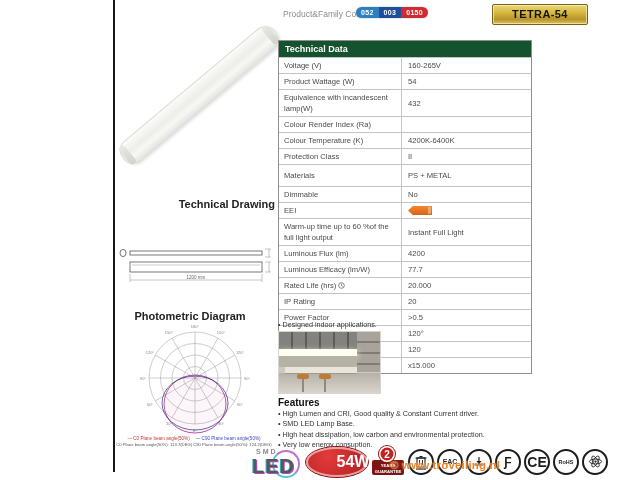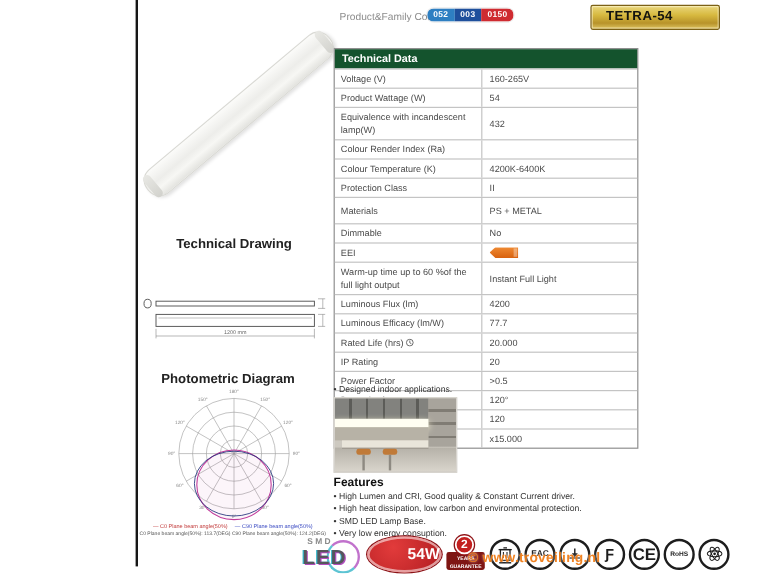--- a/index.html
+++ b/index.html
@@ -28,23 +28,23 @@
   .legend-line{font-size:4.6px;}
   .legend-entry{margin:0 3px;}
   .legend-caption{font-size:4.2px;color:#555;}
 
   
   .hdr-label{position:absolute;left:283px;top:9px;font-size:8.5px;color:#8d8d8d;}
   .codes{position:absolute;left:356px;top:7px;display:flex;border-radius:7px;overflow:hidden;
          box-shadow:0 0 0 1px rgba(0,0,0,.08);}
   .code-seg{color:#fff;font-size:7px;font-weight:bold;padding:2px 5px;letter-spacing:.3px;}
   .family-badge{position:absolute;left:492px;top:4px;width:94px;height:19px;line-height:19px;
-         font-weight:bold;font-size:11px;color:#15150f;letter-spacing:.4px;
+         text-align:center;font-weight:bold;font-size:11px;color:#15150f;letter-spacing:.4px;
          background:linear-gradient(180deg,#e9d67c 0%,#d7b93f 40%,#b8932a 75%,#dcc260 100%);
-         border:1px solid #7c6116;border-radius:2px;box-shadow:inset 0 0 0 1px rgba(255,248,210,.6);padding-left:12px;}
+         border:1px solid #7c6116;border-radius:2px;box-shadow:inset 0 0 0 1px rgba(255,248,210,.6);}
 
   
   .tdata{position:absolute;left:278px;top:40px;width:252px;border:1px solid #8f8f8f;background:#fff;}
   .tdata-head{background:#14532d;color:#fff;font-weight:bold;font-size:9px;padding:3px 6px;}
   .trow{display:flex;border-top:1px solid #c4c4c4;align-items:stretch;}
   .tlabel{flex:0 0 112px;padding:2px 5px;font-size:7.6px;color:#4a4a4a;border-right:1px solid #c4c4c4;
           line-height:1.45;display:flex;align-items:center;gap:2px;flex-wrap:wrap;}
   .tvalue{flex:1;padding:2px 6px;font-size:7.6px;color:#4a4a4a;display:flex;align-items:center;}
   .trow.tall .tlabel,.trow.tall .tvalue{padding-top:5px;padding-bottom:5px;}
   .eei-arrow{display:inline-block;width:24px;height:9px;background:linear-gradient(180deg,#ef8a33,#d8620f);
@@ -72,26 +72,26 @@
          box-shadow:0 1px 0 #9d9890;}
   .k-floor{position:absolute;left:0;bottom:0;width:101px;height:20px;
          background:linear-gradient(180deg,#b5b1a8,#d9d5cc);}
   .k-stool{position:absolute;width:12px;height:5px;background:#c07a38;border-radius:2px;}
   .k-stool:after{content:"";position:absolute;left:5px;top:5px;width:2px;height:13px;background:#8e8a82;}
 
   
   .badge-row{position:absolute;left:250px;top:446px;display:flex;align-items:center;gap:4px;}
   .smd-led{position:relative;width:52px;height:30px;}
   .smd-txt{position:absolute;left:6px;top:1px;font-size:7px;font-weight:bold;color:#8a8a8a;letter-spacing:2px;}
-  .led-txt{position:absolute;left:2px;top:8px;font-size:17px;font-weight:bold;color:#57565c;letter-spacing:1px;
+  .led-txt{position:absolute;left:2px;top:8px;font-size:20px;font-weight:bold;color:#57565c;letter-spacing:1px;
            text-shadow:1px 1px 0 #b24fc0,-1px 0 0 #35b6c9;}
   .swirl{position:absolute;right:2px;top:3px;width:24px;height:24px;border-radius:50%;
            border:2px solid #b24fc0;border-left-color:#35b6c9;border-bottom-color:#35b6c9;opacity:.8;}
   .w54{width:30px;height:30px;border-radius:50%;background:radial-gradient(circle at 35% 30%,#e23b3b,#b01c20);
-       color:#fff;font-weight:bold;font-size:13px;display:flex;align-items:center;justify-content:center;
+       color:#fff;font-weight:bold;font-size:16px;display:flex;align-items:center;justify-content:center;
        box-shadow:inset 0 0 0 2px rgba(255,255,255,.55),0 0 0 1px #8c1418;padding-left:32px;}
   .guarantee{position:relative;width:32px;height:31px;}
   .g-circ{position:absolute;left:7px;top:0;width:16px;height:16px;border-radius:50%;background:#c3201f;
        color:#fff;font-weight:bold;font-size:10px;display:flex;align-items:center;justify-content:center;
        box-shadow:inset 0 0 0 1.5px #fff,0 0 0 1px #8c1418;}
   .g-rib{position:absolute;left:0;top:14px;width:32px;height:15px;background:#7e1513;border-radius:2px;
        color:#fff;font-size:4.2px;font-weight:bold;text-align:center;line-height:1.5;padding-top:3px;box-sizing:border-box;}
   .cbadge{width:26px;height:26px;border-radius:50%;border:2px solid #1d1d1d;background:#fff;box-sizing:border-box;
        display:flex;align-items:center;justify-content:center;font-weight:bold;color:#1d1d1d;}
 
@@ -192,21 +192,21 @@
           <div class="tlabel">Size (cm)</div>
           <div class="tvalue">120</div>
         </div>
         <div class="trow">
           <div class="tlabel">Number of ON-OFF cycling</div>
           <div class="tvalue">x15.000</div>
         </div>
       </div>
   </div>
 
-  <div class="section-title" style="left:115px;top:198px;">Technical Drawing</div>
+  <div class="section-title" style="left:115px;top:198px;text-align:right;">Technical Drawing</div>
   <svg class="lineart" style="left:113px;top:238px;" width="164" height="52" viewBox="0 0 164 52">
     <ellipse cx="10" cy="15" rx="3" ry="3.6" fill="none" stroke="#555" stroke-width="0.8"></ellipse>
     <rect x="17" y="13" width="132" height="4" fill="#fff" stroke="#555" stroke-width="0.8"></rect>
     <line x1="152" y1="11" x2="158" y2="11" stroke="#888" stroke-width="0.5"></line>
     <line x1="152" y1="19" x2="158" y2="19" stroke="#888" stroke-width="0.5"></line>
     <line x1="156" y1="11" x2="156" y2="19" stroke="#888" stroke-width="0.5"></line>
     <rect x="17" y="24" width="132" height="10" fill="#fff" stroke="#555" stroke-width="0.8"></rect>
     <line x1="19" y1="27" x2="147" y2="27" stroke="#999" stroke-width="0.5"></line>
     <line x1="152" y1="24" x2="158" y2="24" stroke="#888" stroke-width="0.5"></line>
     <line x1="152" y1="34" x2="158" y2="34" stroke="#888" stroke-width="0.5"></line>
@@ -266,22 +266,22 @@
     <div class="k-back"></div>
     <div class="k-floor"></div>
     <div class="k-counter"></div>
     <div class="k-stool" style="left:18px;top:42px;"></div>
     <div class="k-stool" style="left:40px;top:42px;"></div>
   </div>
 
   <div class="feat-title">Features</div>
   <div class="feat-list" id="feat-list">
       <div class="bullet-item">High Lumen and CRI, Good quality &amp; Constant Current driver.</div>
+      <div class="bullet-item">SMD LED Lamp Base.</div>
       <div class="bullet-item">High heat dissipation, low carbon and environmental protection.</div>
-      <div class="bullet-item">SMD LED Lamp Base.</div>
       <div class="bullet-item">Very low energy consuption.</div>
     </div>
 
   <div class="badge-row">
     <div class="smd-led">
       <div class="swirl"></div>
       <div class="smd-txt">SMD</div>
       <div class="led-txt">LED</div>
     </div>
     <div class="w54">54W</div>

